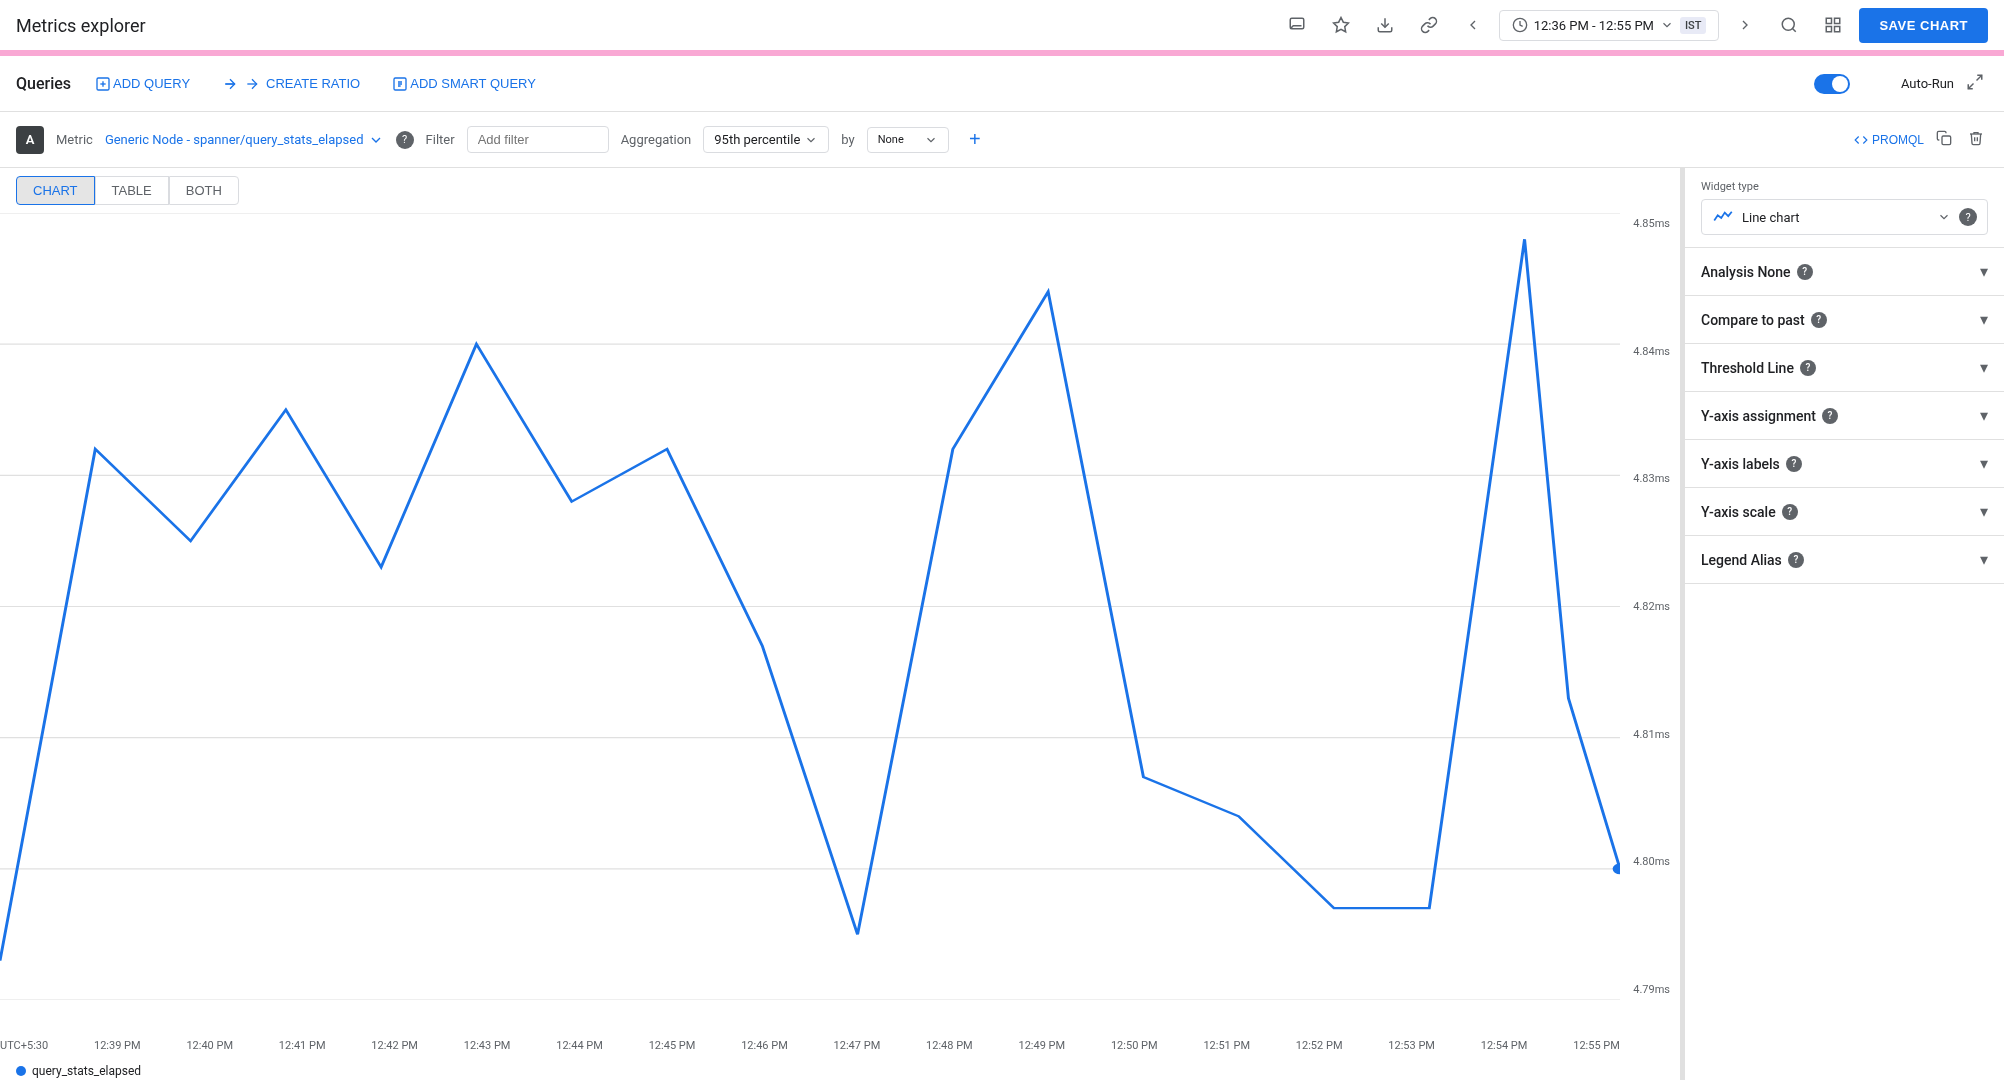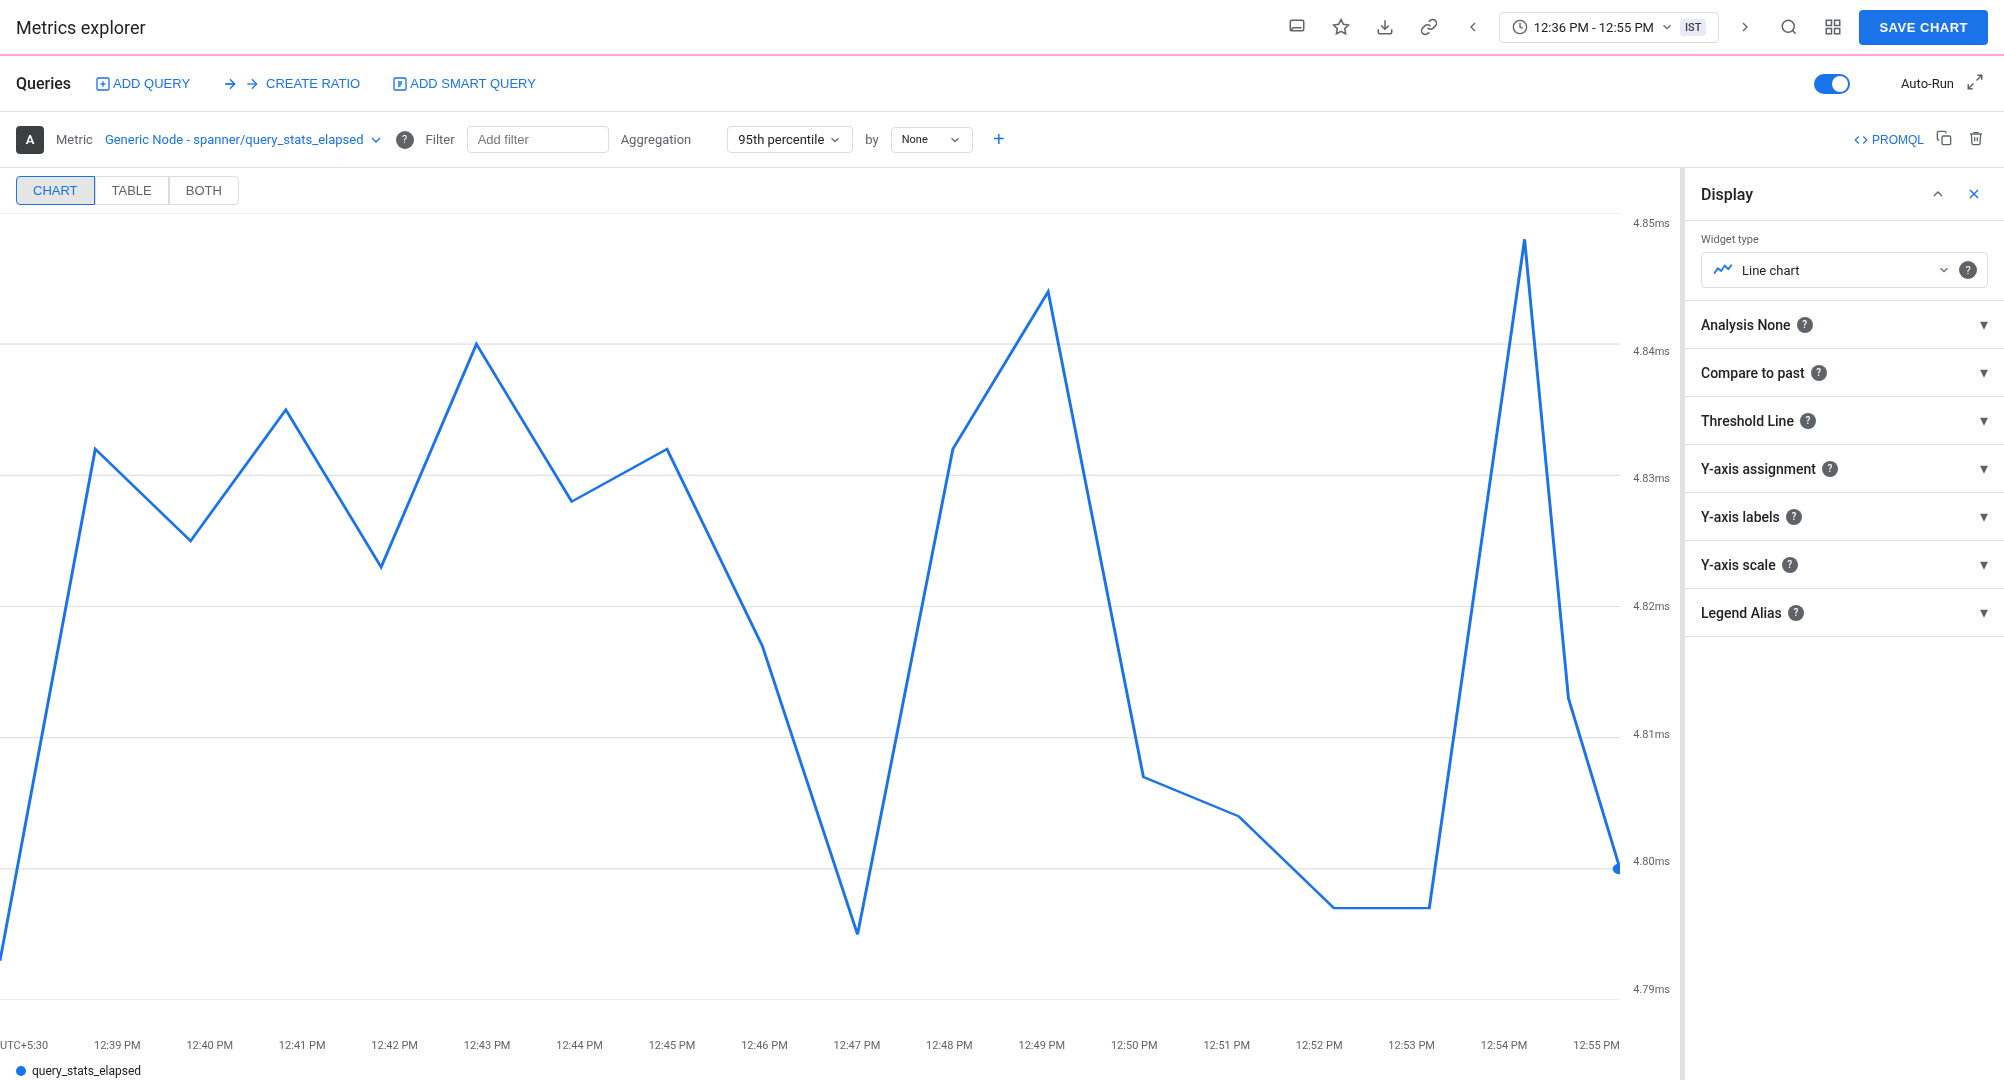--- a/index.html
+++ b/index.html
@@ -1,19 +1,19 @@
 <!DOCTYPE html>
 <html><head>
   <meta charset="utf-8">
   <style>
     * { box-sizing: border-box; margin: 0; padding: 0; }
     body { font-family: 'Google Sans', Roboto, Arial, sans-serif; background: #fff; color: #202124; font-size: 13px; overflow: hidden; width: 2004px; height: 1080px; }
 
     
-    .header { display: flex; align-items: center; justify-content: space-between; padding: 0 16px; height: 56px; border-bottom: 2px solid #f9a8d4; }
+    .header { display: flex; align-items: center; justify-content: space-between; padding: 0 16px; height: 56px; border-bottom: 6px solid #f9a8d4; }
     .header-title { font-size: 18px; font-weight: 400; color: #202124; }
     .header-right { display: flex; align-items: center; gap: 8px; }
     .header-icon-btn { width: 36px; height: 36px; border: none; background: transparent; cursor: pointer; border-radius: 4px; display: flex; align-items: center; justify-content: center; color: #5f6368; }
     .time-selector { display: flex; align-items: center; gap: 6px; border: 1px solid #dadce0; border-radius: 4px; padding: 6px 12px; cursor: pointer; font-size: 13px; color: #202124; }
     .timezone-badge { background: #e8eaf6; color: #3c4043; border-radius: 3px; padding: 2px 5px; font-size: 11px; font-weight: 500; }
     .save-chart-btn { background: #1a73e8; color: #fff; border: none; border-radius: 4px; padding: 10px 20px; font-size: 13px; font-weight: 600; cursor: pointer; letter-spacing: 0.5px; }
     .nav-arrows { display: flex; gap: 2px; }
 
     
     .queries-bar { display: flex; align-items: center; padding: 0 16px; height: 56px; border-bottom: 1px solid #e0e0e0; gap: 16px; }
@@ -30,21 +30,21 @@
     
     .metric-row { display: flex; align-items: center; padding: 8px 16px; border-bottom: 1px solid #e0e0e0; gap: 12px; background: #fff; height: 56px; }
     .metric-badge { width: 28px; height: 28px; background: #3c4043; color: #fff; border-radius: 4px; display: flex; align-items: center; justify-content: center; font-size: 13px; font-weight: 600; }
     .metric-label { font-size: 13px; color: #5f6368; }
     .metric-select { display: flex; align-items: center; gap: 4px; color: #1a73e8; cursor: pointer; font-size: 13px; }
     .help-icon { width: 18px; height: 18px; background: #5f6368; color: #fff; border-radius: 50%; display: flex; align-items: center; justify-content: center; font-size: 11px; cursor: pointer; }
     .filter-label { font-size: 13px; color: #5f6368; }
     .filter-input { border: none; outline: none; font-size: 13px; color: #202124; width: 120px; }
     .filter-box { border: 1px solid #dadce0; border-radius: 4px; padding: 5px 10px; display: flex; align-items: center; }
     .aggregation-label { font-size: 13px; color: #5f6368; }
-    .agg-select { display: flex; align-items: flex-end; gap: 4px; border: 1px solid #dadce0; border-radius: 4px; padding: 5px 10px; cursor: pointer; font-size: 13px; margin-left: 24px; }
+    .agg-select { display: flex; align-items: flex-end; gap: 4px; border: 1px solid #dadce0; border-radius: 4px; padding: 5px 10px; cursor: pointer; font-size: 13px; }
     .by-label { font-size: 13px; color: #5f6368; }
     .none-select { display: flex; align-items: center; gap: 20px; border: 1px solid #dadce0; border-radius: 4px; padding: 5px 10px; cursor: pointer; font-size: 11px; }
     .plus-btn { width: 28px; height: 28px; border: none; background: transparent; color: #1a73e8; cursor: pointer; font-size: 20px; display: flex; align-items: center; justify-content: center; }
     .metric-right { margin-left: auto; display: flex; align-items: center; gap: 8px; }
     .promql-btn { display: flex; align-items: center; gap: 4px; color: #1a73e8; border: none; background: transparent; cursor: pointer; font-size: 12px; font-weight: 500; }
     .copy-btn { border: none; background: transparent; cursor: pointer; color: #5f6368; padding: 4px; }
     .delete-btn { border: none; background: transparent; cursor: pointer; color: #5f6368; padding: 4px; }
 
     
     .main-content { display: flex; height: calc(1080px - 56px - 56px - 56px); }
@@ -309,36 +309,20 @@
       <div class="chart-legend" style="position:absolute; bottom:2px; left:16px; display:flex; align-items:center; gap:6px;">
         <div class="legend-dot"></div>
         <span>query_stats_elapsed</span>
       </div>
     </div>
   </div>
 
   <div class="drag-handle"></div>
 
   <div class="right-panel">
-    <div class="panel-header">
-      <span class="panel-title">Display</span>
-      <div class="panel-header-icons">
-        <button class="header-icon-btn" style="width:28px;height:28px;">
-          <svg width="16" height="16" viewBox="0 0 24 24" fill="none" stroke="#5f6368" stroke-width="2">
-              <polyline points="18 15 12 9 6 15"></polyline>
-            </svg>
-        </button>
-        <button class="header-icon-btn" style="width:28px;height:28px;">
-          <svg width="16" height="16" viewBox="0 0 24 24" fill="none" stroke="#1a73e8" stroke-width="2">
-              <line x1="18" y1="6" x2="6" y2="18"></line>
-              <line x1="6" y1="6" x2="18" y2="18"></line>
-            </svg>
-        </button>
-      </div>
-    </div>
 
     <div class="widget-type-section">
       <div class="widget-type-label">Widget type</div>
       <div class="widget-type-select">
         <svg width="22" height="14" viewBox="0 0 24 16" fill="none" style="margin-right:8px;">
           <polyline points="2,12 6,6 10,9 14,3 18,7 22,2" stroke="#1a73e8" stroke-width="2" fill="none"></polyline>
         </svg>
         <span class="widget-type-text">Line chart</span>
         <svg width="14" height="14" viewBox="0 0 24 24" fill="none" stroke="#5f6368" stroke-width="2">
             <polyline points="6 9 12 15 18 9"></polyline>

